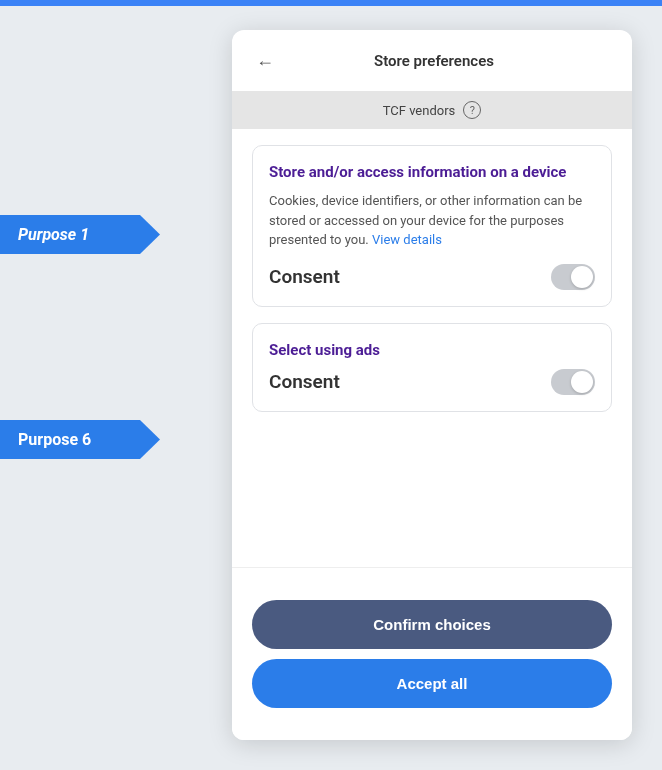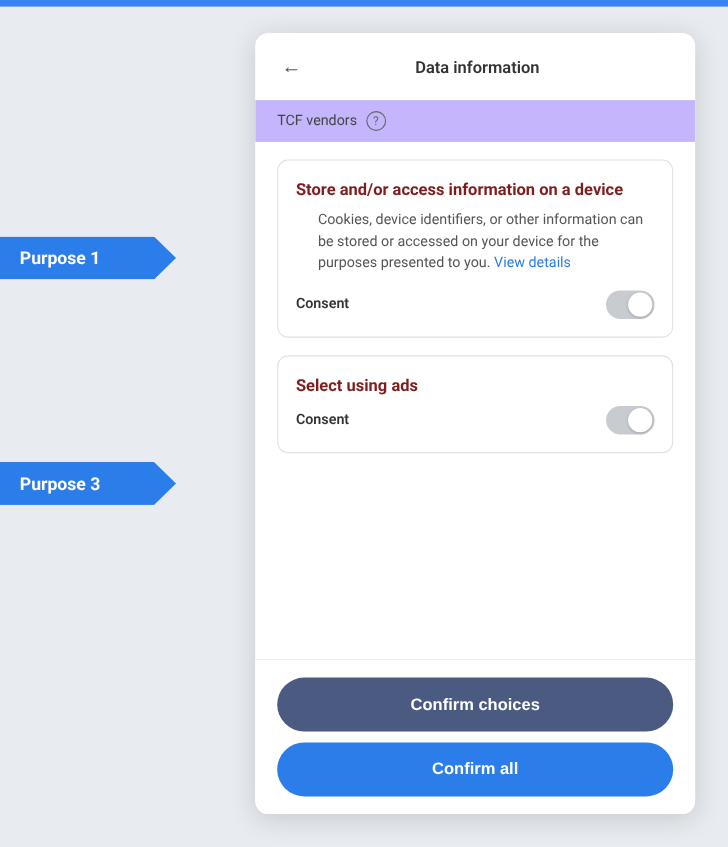--- a/index.html
+++ b/index.html
@@ -38,20 +38,21 @@
     
     .purpose-label {
       position: absolute;
       display: flex;
       align-items: center;
       left: 0;
     }
 
     .purpose-label-1 {
       top: 215px;
+      font-style: italic;
     }
 
     .purpose-label-2 {
       top: 420px;
     }
 
     .arrow-shape {
       background: #2b7de9;
       color: white;
       font-weight: bold;
@@ -103,26 +104,27 @@
       flex: 1;
       text-align: center;
       font-size: 15px;
       font-weight: 600;
       color: #333;
       margin-right: 22px;
     }
 
     
     .tcf-bar {
-      background: #c4b5fd;
+      background: #e5e5e5;
       padding: 10px 20px;
       display: flex;
       align-items: center;
       gap: 8px;
       flex-shrink: 0;
+      justify-content: center;
     }
 
     .tcf-label {
       font-size: 13px;
       color: #444;
     }
 
     .help-icon {
       width: 18px;
       height: 18px;
@@ -163,47 +165,46 @@
     .purpose-card {
       border: 1px solid #e0e2e6;
       border-radius: 10px;
       padding: 16px;
       background: white;
     }
 
     .purpose-card-title {
       font-size: 15px;
       font-weight: 700;
-      color: #7f1d1d;
+      color: #4c1d95;
       margin-bottom: 8px;
       line-height: 1.4;
     }
 
     .purpose-card-desc {
       font-size: 13px;
       color: #555;
       line-height: 1.5;
       margin-bottom: 14px;
-      margin-left: 20px;
     }
 
     .view-details-link {
       color: #2b7de9;
       text-decoration: none;
       cursor: pointer;
     }
 
     .consent-row {
       display: flex;
       align-items: center;
       justify-content: space-between;
     }
 
     .consent-label {
-      font-size: 13px;
+      font-size: 19px;
       font-weight: 600;
       color: #333;
     }
 
     
     .toggle {
       width: 44px;
       height: 26px;
       background: #c8cbd0;
       border-radius: 13px;
@@ -217,21 +218,21 @@
       background: white;
       border-radius: 50%;
       position: absolute;
       top: 2px;
       right: 2px;
       box-shadow: 0 1px 3px rgba(0,0,0,0.2);
     }
 
     
     .modal-footer {
-      padding: 16px 20px;
+      padding: 32px 20px;
       background: white;
       display: flex;
       flex-direction: column;
       gap: 10px;
       flex-shrink: 0;
       border-top: 1px solid #eee;
     }
 
     .btn-confirm {
       background: #4a5a80;
@@ -264,31 +265,31 @@
   <div class="top-bar"></div>
 
   <div class="purpose-label purpose-label-1">
     <div class="arrow-shape">
       <span>Purpose 1</span>
     </div>
   </div>
 
   <div class="purpose-label purpose-label-2">
     <div class="arrow-shape">
-      <span>Purpose 3</span>
+      <span>Purpose 6</span>
     </div>
   </div>
 
   <div class="modal">
 
     <div class="modal-header">
       <button class="back-btn">
         <span>←</span>
       </button>
-      <div class="modal-title">Data information</div>
+      <div class="modal-title">Store preferences</div>
     </div>
 
     <div class="tcf-bar">
       <span class="tcf-label">TCF vendors</span>
       <div class="help-icon">
         <span>?</span>
       </div>
     </div>
 
     <div class="modal-content">
@@ -315,17 +316,17 @@
           <div class="toggle">
             <div class="toggle-knob"></div>
           </div>
         </div>
       </div>
 
     </div>
 
     <div class="modal-footer">
       <button class="btn-confirm">Confirm choices</button>
-      <button class="btn-accept">Confirm all</button>
+      <button class="btn-accept">Accept all</button>
     </div>
 
   </div>
 </div>
 
 </body></html>

